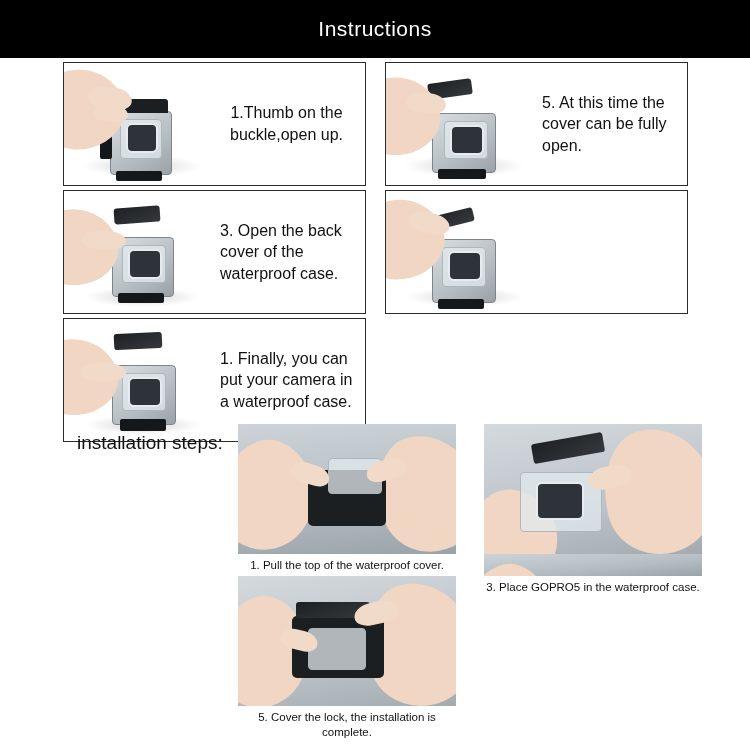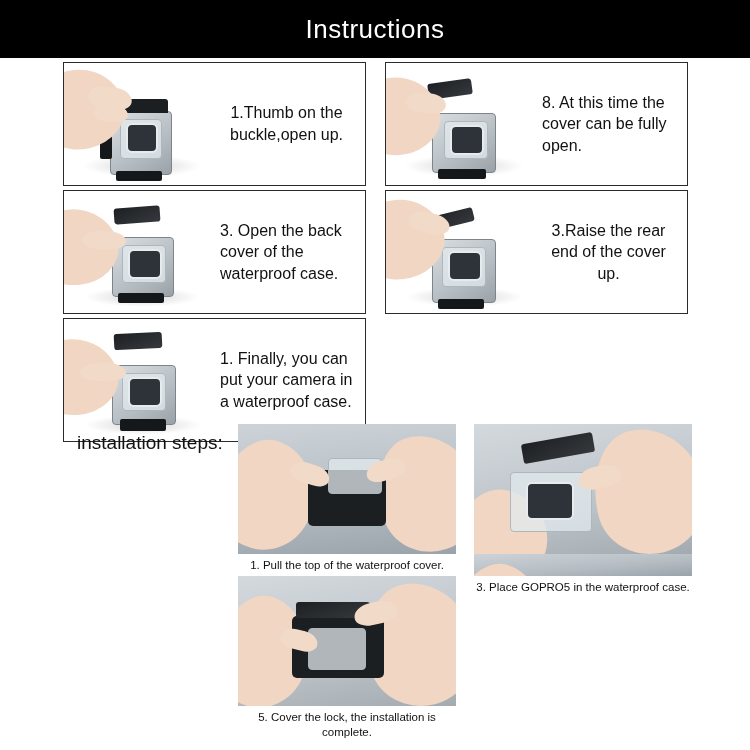--- a/index.html
+++ b/index.html
@@ -19,21 +19,21 @@
   .header {
     width: 750px;
     height: 58px;
     background: #000000;
     display: flex;
     align-items: center;
     justify-content: center;
   }
   .header-title {
     color: #ffffff;
-    font-size: 26px;
+    font-size: 21px;
     letter-spacing: 0.5px;
     font-weight: 400;
   }
 
   
   .steps-grid {
     position: absolute;
     left: 63px;
     top: 62px;
     width: 625px;
@@ -131,21 +131,21 @@
     color: #111111;
   }
   .install-grid {
     position: absolute;
     left: 238px;
     top: 424px;
     width: 474px;
     display: grid;
     grid-template-columns: 218px 218px;
     grid-template-rows: 130px 22px 130px 26px;
-    column-gap: 18px;
+    column-gap: 28px;
   }
   .install-photo {
     position: relative;
     overflow: hidden;
     background: linear-gradient(180deg,#c9cfd4 0%, #aeb6bc 100%);
   }
   .install-caption {
     font-size: 11.5px;
     color: #111111;
     text-align: center;
@@ -190,21 +190,21 @@
     <div class="step-photo">
       <div class="shadow-soft" style="left:18px;top:92px;width:120px;height:22px;"></div>
       <div class="case-body" style="left:46px;top:50px;width:62px;height:58px;"></div>
       <div class="case-clear" style="left:58px;top:58px;width:42px;height:36px;"></div>
       <div class="case-lens" style="left:64px;top:62px;width:30px;height:26px;"></div>
       <div class="case-lid" style="left:42px;top:18px;width:44px;height:16px;transform:rotate(-8deg);"></div>
       <div class="case-mount" style="left:52px;top:106px;width:48px;height:10px;"></div>
       <div class="hand" style="left:-30px;top:14px;width:84px;height:78px;transform:rotate(-8deg);"></div>
       <div class="finger" style="left:20px;top:30px;width:40px;height:20px;transform:rotate(6deg);"></div>
     </div>
-    <div class="step-caption">8. At this time the cover can be fully open.</div>
+    <div class="step-caption">5. At this time the cover can be fully open.</div>
   </div>
 
 
   <div class="step-card right">
     <div class="step-photo">
       <div class="shadow-soft" style="left:20px;top:96px;width:116px;height:20px;"></div>
       <div class="case-body" style="left:48px;top:46px;width:60px;height:58px;"></div>
       <div class="case-clear" style="left:58px;top:54px;width:42px;height:36px;"></div>
       <div class="case-lens" style="left:64px;top:58px;width:30px;height:26px;"></div>
       <div class="case-lid" style="left:50px;top:16px;width:46px;height:16px;transform:rotate(-4deg);"></div>
@@ -219,21 +219,20 @@
     <div class="step-photo">
       <div class="shadow-soft" style="left:20px;top:96px;width:118px;height:20px;"></div>
       <div class="case-body" style="left:46px;top:48px;width:62px;height:62px;"></div>
       <div class="case-clear" style="left:56px;top:56px;width:42px;height:38px;"></div>
       <div class="case-lens" style="left:62px;top:60px;width:30px;height:26px;"></div>
       <div class="case-lid" style="left:36px;top:22px;width:52px;height:14px;transform:rotate(-14deg);"></div>
       <div class="case-mount" style="left:52px;top:108px;width:46px;height:10px;"></div>
       <div class="hand" style="left:-28px;top:8px;width:86px;height:80px;transform:rotate(-14deg);"></div>
       <div class="finger" style="left:22px;top:22px;width:42px;height:20px;transform:rotate(12deg);"></div>
     </div>
-    <div class="step-caption">3.Raise the rear end of the cover up.</div>
   </div>
 
   <div class="step-card right">
     <div class="step-photo">
       <div class="shadow-soft" style="left:20px;top:96px;width:118px;height:20px;"></div>
       <div class="case-body" style="left:48px;top:46px;width:62px;height:58px;"></div>
       <div class="case-clear" style="left:58px;top:54px;width:42px;height:36px;"></div>
       <div class="case-lens" style="left:64px;top:58px;width:30px;height:26px;"></div>
       <div class="case-lid" style="left:50px;top:14px;width:48px;height:16px;transform:rotate(-3deg);"></div>
       <div class="case-mount" style="left:56px;top:100px;width:46px;height:12px;"></div>

